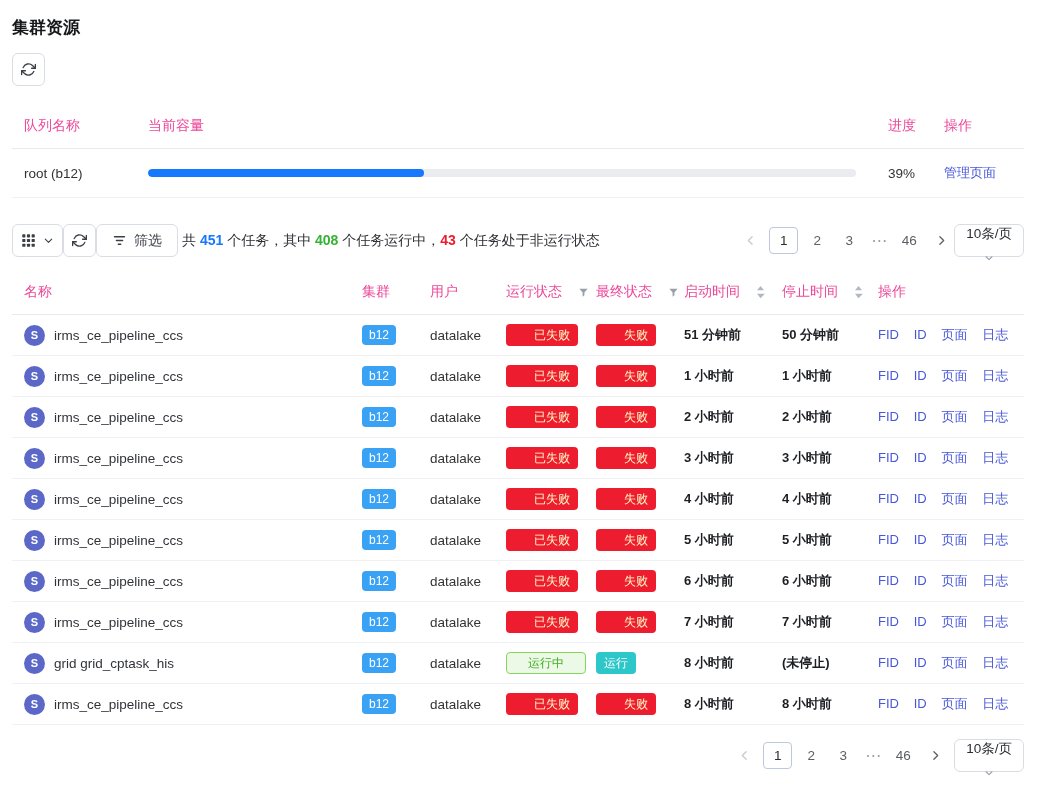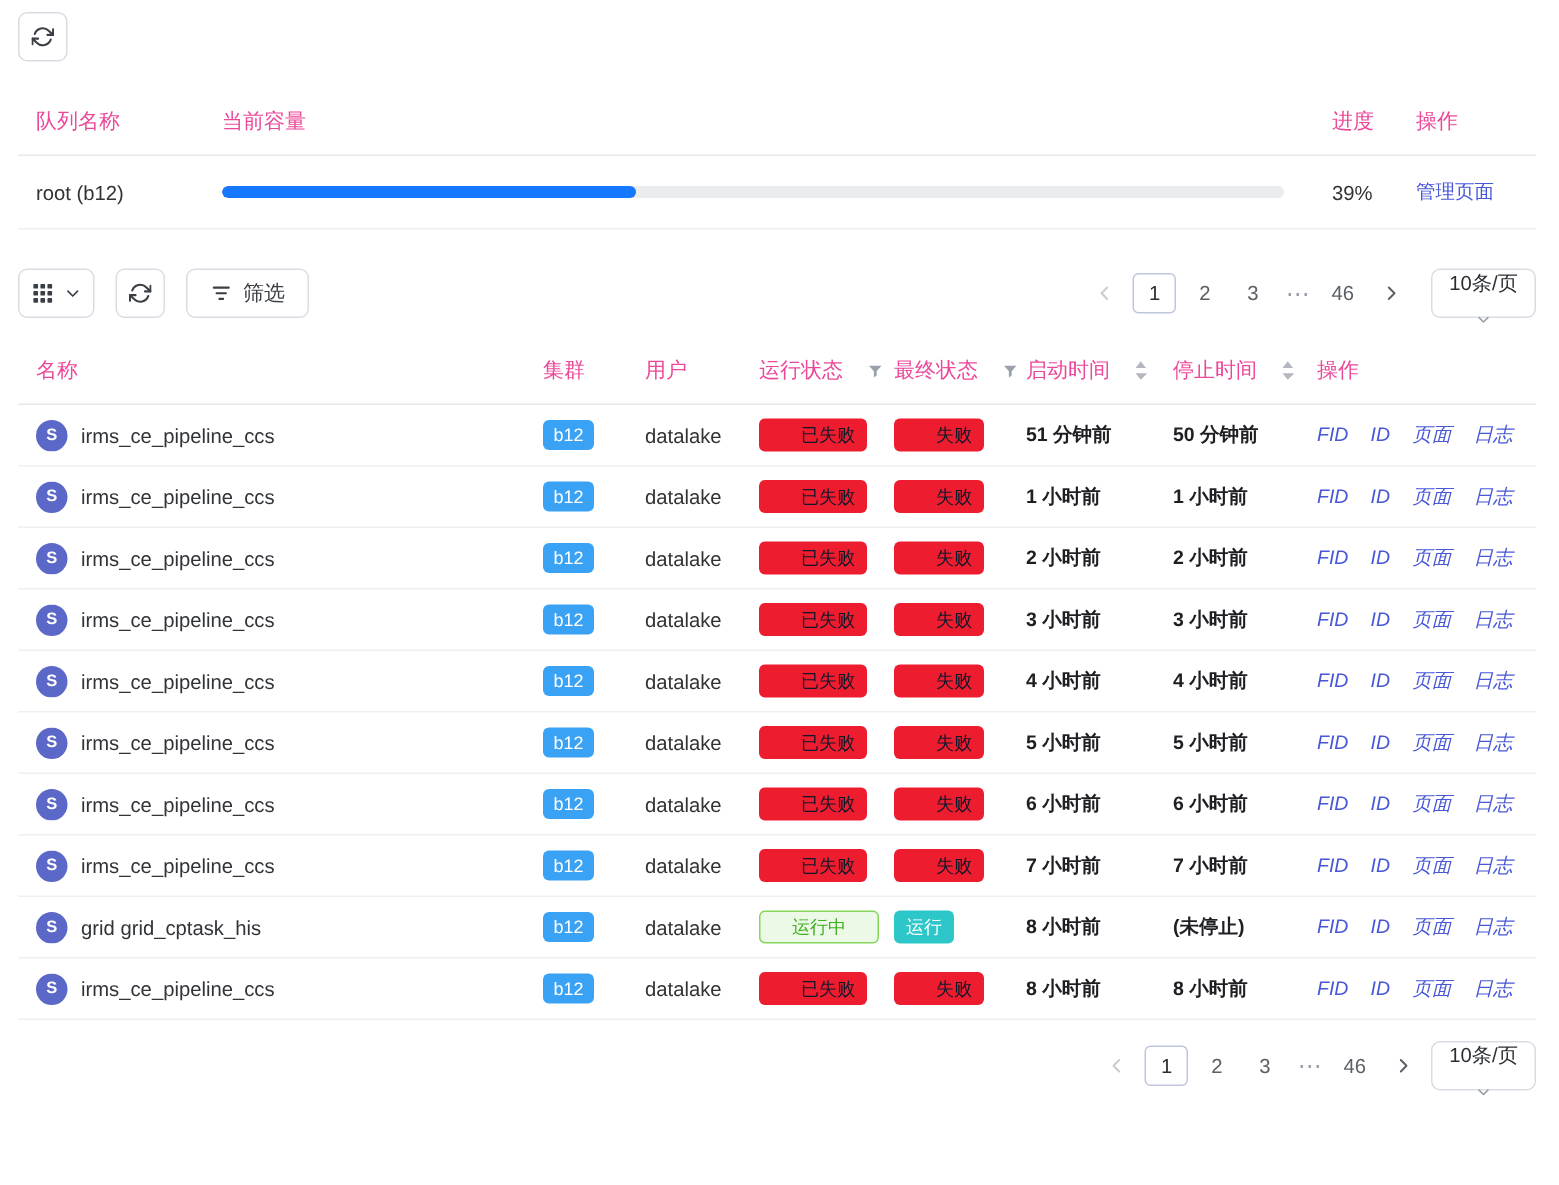--- a/index.html
+++ b/index.html
@@ -27,21 +27,21 @@
   table { width: 100%; border-collapse: collapse; table-layout: fixed; }
   .res-table { margin-top: 18px; }
   th { text-align: left; font-weight: 500; font-size: 14px; color: #ec4899; padding: 13px 12px; border-bottom: 1px solid #e7e9ee; white-space: nowrap; }
   td { font-size: 13.5px; padding: 10px 12px; border-bottom: 1px solid #eef0f3; white-space: nowrap; vertical-align: middle; }
   .res-table td { padding: 15px 12px; }
   .progress-track { height: 8px; background: var(--progress-track, #eceef1); border-radius: 4px; margin-right: 8px; overflow: hidden; }
   .progress-fill { height: 100%; background: var(--progress-fill, #1677ff); border-radius: 4px; }
   a { color: var(--link, #4757d8); text-decoration: none; font-size: 13px; }
 
   
-  .toolbar { display: flex; align-items: center; gap: 14px; margin: 16px 0 13px; }
+  .toolbar { display: flex; align-items: center; gap: 0; margin: 16px 0 13px; }
   .summary { font-size: 14px; color: #2c2f33; margin-left: 4px; white-space: nowrap; }
   .summary .num { font-weight: 700; }
   .num-total { color: var(--num-total, #1677ff); }
   .num-running { color: var(--num-running, #35b234); }
   .num-failed { color: var(--num-failed, #ee1c2f); }
 
   
   .pagination { display: flex; align-items: center; gap: 6px; margin-left: auto; }
   .pg-btn, .pg-item { border: none; background: none; cursor: pointer; color: #5b6066; font-size: 13.5px; min-width: 26px; height: 27px; display: inline-flex; align-items: center; justify-content: center; border-radius: 4px; font-family: inherit; }
   .pg-btn.disabled { color: #c8ccd2; }
@@ -50,37 +50,38 @@
   .page-size { display: inline-flex; align-items: center; gap: 10px; height: 33px; padding: 0 11px; border: 1px solid #d9dde3; border-radius: 6px; font-size: 13.5px; color: #2b2e33; cursor: pointer; flex-direction: column; }
 
   
   .task-table th .hdr { display: inline-flex; align-items: center; gap: 16px; }
   .task-table td { padding: 9px 12px; }
   .cell-name { display: flex; align-items: center; gap: 9px; overflow: hidden; }
   .avatar { width: 21px; height: 21px; min-width: 21px; border-radius: 50%; background: var(--avatar-bg, #5b68c7); color: #fff; font-size: 11px; font-weight: 700; display: inline-flex; align-items: center; justify-content: center; }
   .task-name { color: #303338; }
   .cluster-badge { display: inline-block; background: var(--badge-cluster, #3aa2f5); color: #fff; font-size: 12px; border-radius: 4px; padding: 4px 7px; line-height: 1; }
   .badge { display: inline-block; font-size: 12px; border-radius: 4px; padding: 5px 8px; line-height: 1; }
-  .rs-failed, .fs-failed { background: var(--badge-failed, #ed1c2f); color: #0f172a; padding-left: 28px; }
+  .rs-failed, .fs-failed { background: var(--badge-failed, #ed1c2f); color: #fef9c3; padding-left: 28px; }
   .rs-running { background: var(--badge-running-bg, #ecf9e6); border: 1px solid var(--badge-running-border, #86d65c); color: var(--badge-running-text, #3fae22); padding: 4px 21px; }
   .fs-running { background: var(--badge-run-final, #2ec7c9); color: #fff; }
   .time { font-weight: 700; font-size: 13px; color: #1d1f23; }
-  .actions a { margin-right: 11px; font-style: italic; }
+  .actions a { margin-right: 11px; }
   .actions a:last-child { margin-right: 0; }
 
   .bottom-bar { display: flex; align-items: center; justify-content: flex-end; gap: 6px; margin-top: 14px; }
   .bottom-bar .pagination { margin-left: 0; }
   svg { display: block; }
 </style>
 </head>
 <body>
 
 <div class="page">
 
   <section>
+    <h2 class="section-title">集群资源</h2>
 
     <button class="icon-btn">
       <span>
         <svg width="15" height="15" viewBox="0 0 24 24" fill="none" stroke="currentColor" stroke-width="2.2" stroke-linecap="round" stroke-linejoin="round">
           <polyline points="23 4 23 10 17 10"></polyline>
           <polyline points="1 20 1 14 7 14"></polyline>
           <path d="M3.5 9a9 9 0 0 1 14.85-3.36L23 10M1 14l4.65 4.36A9 9 0 0 0 20.5 15"></path>
         </svg>
       </span>
     </button>
@@ -153,20 +154,21 @@
         <span>
           <svg width="15" height="15" viewBox="0 0 24 24" fill="none" stroke="currentColor" stroke-width="2.2" stroke-linecap="round">
               <line x1="4" y1="6" x2="20" y2="6"></line>
               <line x1="7" y1="12" x2="17" y2="12"></line>
               <line x1="10" y1="18" x2="14" y2="18"></line>
             </svg>
         </span>
         <span>筛选</span>
       </button>
 
+      <div class="summary"><span>共 </span><span class="num num-total">451</span><span> 个任务，其中 </span><span class="num num-running">408</span><span> 个任务运行中，</span><span class="num num-failed">43</span><span> 个任务处于非运行状态</span></div>
 
       <div class="pagination">
         <button class="pg-btn disabled">
             <svg width="13" height="13" viewBox="0 0 24 24" fill="none" stroke="currentColor" stroke-width="2.4" stroke-linecap="round" stroke-linejoin="round">
               <polyline points="15 5 8 12 15 19"></polyline>
             </svg>
           </button>
         <button class="pg-item active">1</button>
         <button class="pg-item">2</button>
         <button class="pg-item">3</button>

